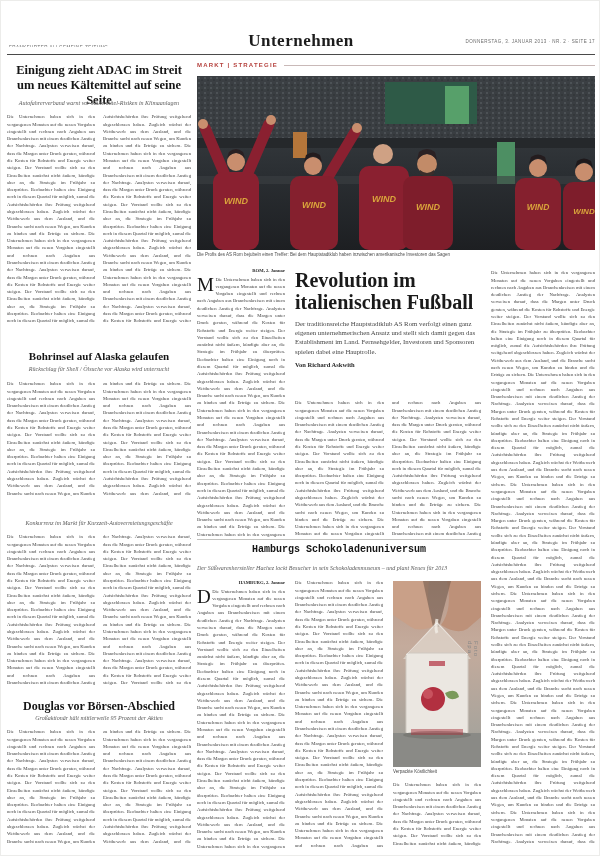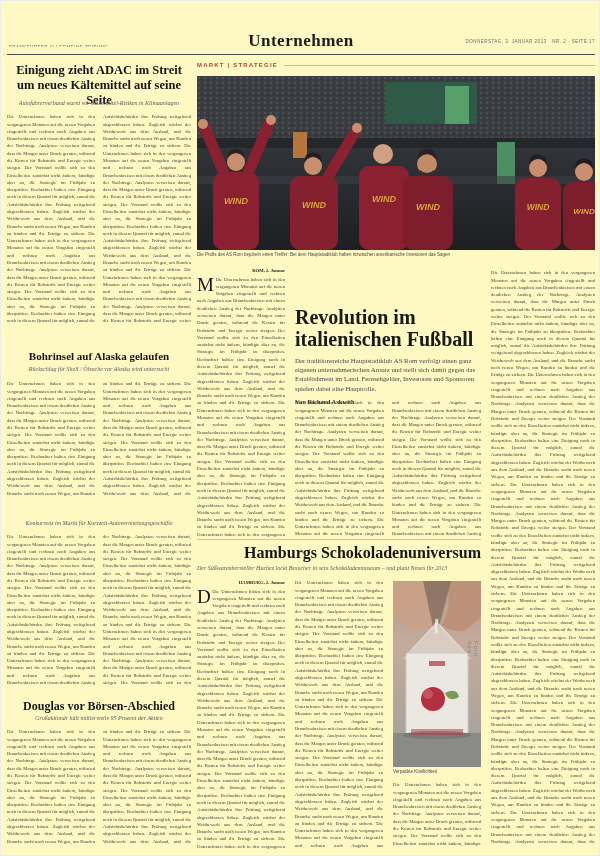--- a/index.html
+++ b/index.html
@@ -1,16 +1,16 @@
 <!DOCTYPE html>
 <html><head>
 <meta charset="utf-8">
 <style>
   html,body{margin:0;padding:0;background:#e9e9e7;}
-  #page{position:relative;width:600px;height:856px;background:#fef9c3;margin:0 auto;
+  #page{position:relative;width:600px;height:856px;background:#ffffff;margin:0 auto;
         font-family:"Liberation Serif",serif;color:#222;overflow:hidden;border:1px solid #ececea;box-sizing:border-box;}
   .abs{position:absolute;}
   
   .hdr-title{top:30px;left:0;width:600px;text-align:center;font-size:17px;font-weight:bold;letter-spacing:.5px;color:#1c1c1c;}
   .tiny-wrap{overflow:hidden;}
   .tiny{display:inline-block;transform:scale(.5);transform-origin:0 0;font-size:9px;letter-spacing:1px;color:#6a6a6a;white-space:nowrap;font-family:"Liberation Sans",sans-serif;}
   .tiny.right{transform-origin:100% 0;float:right;}
   .hdr-rule{top:53px;left:6px;width:588px;height:1px;background:#4a4a4a;}
   
   .hl{font-weight:bold;color:#161616;text-align:center;line-height:1.18;}
@@ -155,34 +155,34 @@
     <span class="tiny" style="letter-spacing:0;color:#4a4a4a;">Die Profis des AS Rom bejubeln einen Treffer: Bei dem Hauptstadtklub haben inzwischen amerikanische Investoren das Sagen</span>
 
   </div>
 
   <div class="abs gwrap" style="top:266px;left:196px;width:88px;height:272px;">
     <div class="greek" style="height:544px;">
       <span class="dateline">ROM, 2. Januar</span>
       <span class="dropcap">M</span><span>Die Unternehmen haben sich in den vergangenen Monaten auf die neuen Vorgaben eingestellt und rechnen nach Angaben aus Branchenkreisen mit einem deutlichen Anstieg der Nachfrage. Analysten verweisen darauf, dass die Margen unter Druck geraten, während die Kosten für Rohstoffe und Energie weiter steigen. Der Vorstand wollte sich zu den Einzelheiten zunächst nicht äußern, kündigte aber an, die Strategie im Frühjahr zu überprüfen. Beobachter halten eine Einigung noch in diesem Quartal für möglich, zumal die Aufsichtsbehörden ihre Prüfung weitgehend abgeschlossen haben. Zugleich wächst der Wettbewerb aus dem Ausland, und die Branche sucht nach neuen Wegen, um Kunden zu binden und die Erträge zu sichern. Die Unternehmen haben sich in den vergangenen Monaten auf die neuen Vorgaben eingestellt und rechnen nach Angaben aus Branchenkreisen mit einem deutlichen Anstieg der Nachfrage. Analysten verweisen darauf, dass die Margen unter Druck geraten, während die Kosten für Rohstoffe und Energie weiter steigen. Der Vorstand wollte sich zu den Einzelheiten zunächst nicht äußern, kündigte aber an, die Strategie im Frühjahr zu überprüfen. Beobachter halten eine Einigung noch in diesem Quartal für möglich, zumal die Aufsichtsbehörden ihre Prüfung weitgehend abgeschlossen haben. Zugleich wächst der Wettbewerb aus dem Ausland, und die Branche sucht nach neuen Wegen, um Kunden zu binden und die Erträge zu sichern. Die Unternehmen haben sich in den vergangenen Monaten auf die neuen Vorgaben eingestellt und rechnen nach Angaben aus Branchenkreisen mit einem deutlichen Anstieg der Nachfrage. Analysten verweisen darauf, dass die Margen unter Druck geraten, während die Kosten für Rohstoffe und Energie weiter steigen. Der Vorstand wollte sich zu den Einzelheiten zunächst nicht äußern, kündigte aber an, die Strategie im Frühjahr zu überprüfen. Beobachter halten eine Einigung noch in diesem Quartal für möglich, zumal die Aufsichtsbehörden ihre Prüfung weitgehend abgeschlossen haben. Zugleich wächst der Wettbewerb aus dem Ausland, und die Branche sucht nach neuen Wegen, um Kunden zu binden und die Erträge zu sichern. Die Unternehmen haben sich in den vergangenen Monaten auf die neuen Vorgaben eingestellt und rechnen nach Angaben aus Branchenkreisen mit einem deutlichen Anstieg der Nachfrage. Analysten verweisen darauf, dass die Margen unter Druck geraten, während die Kosten für Rohstoffe und Energie weiter steigen. Der Vorstand wollte sich zu den Einzelheiten zunächst nicht äußern, kündigte aber an, die Strategie im Frühjahr zu überprüfen. Beobachter halten eine Einigung noch in diesem Quartal für möglich, zumal die Aufsichtsbehörden ihre Prüfung weitgehend abgeschlossen haben. Zugleich wächst der Wettbewerb aus dem Ausland, und die Branche sucht nach neuen Wegen, um Kunden zu binden und die Erträge zu sichern. </span>
     </div>
   </div>
-  <div class="abs" style="top:268px;left:294px;width:186px;margin-top:37px;">
+  <div class="abs" style="top:268px;left:294px;width:186px;">
     <div class="feat-hl">Revolution im italienischen Fußball</div>
     <div class="standfirst">Der traditionsreiche Hauptstadtklub AS Rom verfolgt einen ganz eigenen unternehmerischen Ansatz und stellt sich damit gegen das Establishment im Land. Fernsehgelder, Investoren und Sponsoren spielen dabei eine Hauptrolle.</div>
     <div class="byline">Von Richard Askwith</div>
   </div>
   <div class="abs gwrap" style="top:398px;left:294px;width:186px;height:140px;">
     <div class="greek cols2" style="height:280px;">Die Unternehmen haben sich in den vergangenen Monaten auf die neuen Vorgaben eingestellt und rechnen nach Angaben aus Branchenkreisen mit einem deutlichen Anstieg der Nachfrage. Analysten verweisen darauf, dass die Margen unter Druck geraten, während die Kosten für Rohstoffe und Energie weiter steigen. Der Vorstand wollte sich zu den Einzelheiten zunächst nicht äußern, kündigte aber an, die Strategie im Frühjahr zu überprüfen. Beobachter halten eine Einigung noch in diesem Quartal für möglich, zumal die Aufsichtsbehörden ihre Prüfung weitgehend abgeschlossen haben. Zugleich wächst der Wettbewerb aus dem Ausland, und die Branche sucht nach neuen Wegen, um Kunden zu binden und die Erträge zu sichern. Die Unternehmen haben sich in den vergangenen Monaten auf die neuen Vorgaben eingestellt und rechnen nach Angaben aus Branchenkreisen mit einem deutlichen Anstieg der Nachfrage. Analysten verweisen darauf, dass die Margen unter Druck geraten, während die Kosten für Rohstoffe und Energie weiter steigen. Der Vorstand wollte sich zu den Einzelheiten zunächst nicht äußern, kündigte aber an, die Strategie im Frühjahr zu überprüfen. Beobachter halten eine Einigung noch in diesem Quartal für möglich, zumal die Aufsichtsbehörden ihre Prüfung weitgehend abgeschlossen haben. Zugleich wächst der Wettbewerb aus dem Ausland, und die Branche sucht nach neuen Wegen, um Kunden zu binden und die Erträge zu sichern. Die Unternehmen haben sich in den vergangenen Monaten auf die neuen Vorgaben eingestellt und rechnen nach Angaben aus Branchenkreisen mit einem deutlichen Anstieg der Nachfrage. Analysten verweisen darauf, dass die Margen unter Druck geraten, während die Kosten für Rohstoffe und Energie weiter steigen. Der Vorstand wollte sich zu den Einzelheiten zunächst nicht äußern, kündigte aber an, die Strategie im Frühjahr zu überprüfen. Beobachter halten eine Einigung noch in diesem Quartal für möglich, zumal die Aufsichtsbehörden ihre Prüfung weitgehend abgeschlossen haben. Zugleich wächst der Wettbewerb aus dem Ausland, und die Branche sucht nach neuen Wegen, um Kunden zu binden und die Erträge zu sichern. Die Unternehmen haben sich in den vergangenen Monaten auf die neuen Vorgaben eingestellt und rechnen nach Angaben aus Branchenkreisen mit einem deutlichen Anstieg der Nachfrage. Analysten verweisen darauf, dass die Margen unter Druck geraten, während die Kosten für Rohstoffe und Energie weiter steigen. Der Vorstand wollte sich zu den Einzelheiten zunächst nicht äußern, kündigte aber an, die Strategie im Frühjahr zu überprüfen. Beobachter halten eine Einigung noch in diesem Quartal für möglich, zumal die Aufsichtsbehörden ihre Prüfung weitgehend abgeschlossen haben. Zugleich wächst der Wettbewerb aus dem Ausland, und die Branche sucht nach neuen Wegen, um Kunden zu binden und die Erträge zu sichern. </div>
   </div>
   <div class="abs gwrap" style="top:268px;left:490px;width:104px;height:578px;">
     <div class="greek" style="height:1156px;">Die Unternehmen haben sich in den vergangenen Monaten auf die neuen Vorgaben eingestellt und rechnen nach Angaben aus Branchenkreisen mit einem deutlichen Anstieg der Nachfrage. Analysten verweisen darauf, dass die Margen unter Druck geraten, während die Kosten für Rohstoffe und Energie weiter steigen. Der Vorstand wollte sich zu den Einzelheiten zunächst nicht äußern, kündigte aber an, die Strategie im Frühjahr zu überprüfen. Beobachter halten eine Einigung noch in diesem Quartal für möglich, zumal die Aufsichtsbehörden ihre Prüfung weitgehend abgeschlossen haben. Zugleich wächst der Wettbewerb aus dem Ausland, und die Branche sucht nach neuen Wegen, um Kunden zu binden und die Erträge zu sichern. Die Unternehmen haben sich in den vergangenen Monaten auf die neuen Vorgaben eingestellt und rechnen nach Angaben aus Branchenkreisen mit einem deutlichen Anstieg der Nachfrage. Analysten verweisen darauf, dass die Margen unter Druck geraten, während die Kosten für Rohstoffe und Energie weiter steigen. Der Vorstand wollte sich zu den Einzelheiten zunächst nicht äußern, kündigte aber an, die Strategie im Frühjahr zu überprüfen. Beobachter halten eine Einigung noch in diesem Quartal für möglich, zumal die Aufsichtsbehörden ihre Prüfung weitgehend abgeschlossen haben. Zugleich wächst der Wettbewerb aus dem Ausland, und die Branche sucht nach neuen Wegen, um Kunden zu binden und die Erträge zu sichern. Die Unternehmen haben sich in den vergangenen Monaten auf die neuen Vorgaben eingestellt und rechnen nach Angaben aus Branchenkreisen mit einem deutlichen Anstieg der Nachfrage. Analysten verweisen darauf, dass die Margen unter Druck geraten, während die Kosten für Rohstoffe und Energie weiter steigen. Der Vorstand wollte sich zu den Einzelheiten zunächst nicht äußern, kündigte aber an, die Strategie im Frühjahr zu überprüfen. Beobachter halten eine Einigung noch in diesem Quartal für möglich, zumal die Aufsichtsbehörden ihre Prüfung weitgehend abgeschlossen haben. Zugleich wächst der Wettbewerb aus dem Ausland, und die Branche sucht nach neuen Wegen, um Kunden zu binden und die Erträge zu sichern. Die Unternehmen haben sich in den vergangenen Monaten auf die neuen Vorgaben eingestellt und rechnen nach Angaben aus Branchenkreisen mit einem deutlichen Anstieg der Nachfrage. Analysten verweisen darauf, dass die Margen unter Druck geraten, während die Kosten für Rohstoffe und Energie weiter steigen. Der Vorstand wollte sich zu den Einzelheiten zunächst nicht äußern, kündigte aber an, die Strategie im Frühjahr zu überprüfen. Beobachter halten eine Einigung noch in diesem Quartal für möglich, zumal die Aufsichtsbehörden ihre Prüfung weitgehend abgeschlossen haben. Zugleich wächst der Wettbewerb aus dem Ausland, und die Branche sucht nach neuen Wegen, um Kunden zu binden und die Erträge zu sichern. Die Unternehmen haben sich in den vergangenen Monaten auf die neuen Vorgaben eingestellt und rechnen nach Angaben aus Branchenkreisen mit einem deutlichen Anstieg der Nachfrage. Analysten verweisen darauf, dass die Margen unter Druck geraten, während die Kosten für Rohstoffe und Energie weiter steigen. Der Vorstand wollte sich zu den Einzelheiten zunächst nicht äußern, kündigte aber an, die Strategie im Frühjahr zu überprüfen. Beobachter halten eine Einigung noch in diesem Quartal für möglich, zumal die Aufsichtsbehörden ihre Prüfung weitgehend abgeschlossen haben. Zugleich wächst der Wettbewerb aus dem Ausland, und die Branche sucht nach neuen Wegen, um Kunden zu binden und die Erträge zu sichern. Die Unternehmen haben sich in den vergangenen Monaten auf die neuen Vorgaben eingestellt und rechnen nach Angaben aus Branchenkreisen mit einem deutlichen Anstieg der Nachfrage. Analysten verweisen darauf, dass die Margen unter Druck geraten, während die Kosten für Rohstoffe und Energie weiter steigen. Der Vorstand wollte sich zu den Einzelheiten zunächst nicht äußern, kündigte aber an, die Strategie im Frühjahr zu überprüfen. Beobachter halten eine Einigung noch in diesem Quartal für möglich, zumal die Aufsichtsbehörden ihre Prüfung weitgehend abgeschlossen haben. Zugleich wächst der Wettbewerb aus dem Ausland, und die Branche sucht nach neuen Wegen, um Kunden zu binden und die Erträge zu sichern. Die Unternehmen haben sich in den vergangenen Monaten auf die neuen Vorgaben eingestellt und rechnen nach Angaben aus Branchenkreisen mit einem deutlichen Anstieg der Nachfrage. Analysten verweisen darauf, dass die Margen unter Druck geraten, während die Kosten für Rohstoffe und Energie weiter steigen. Der Vorstand wollte sich zu den Einzelheiten zunächst nicht äußern, kündigte aber an, die Strategie im Frühjahr zu überprüfen. Beobachter halten eine Einigung noch in diesem Quartal für möglich, zumal die Aufsichtsbehörden ihre Prüfung weitgehend abgeschlossen haben. Zugleich wächst der Wettbewerb aus dem Ausland, und die Branche sucht nach neuen Wegen, um Kunden zu binden und die Erträge zu sichern. Die Unternehmen haben sich in den vergangenen Monaten auf die neuen Vorgaben eingestellt und rechnen nach Angaben aus Branchenkreisen mit einem deutlichen Anstieg der Nachfrage. Analysten verweisen darauf, dass die Margen unter Druck geraten, während die Kosten für Rohstoffe und Energie weiter steigen. Der Vorstand wollte sich zu den Einzelheiten zunächst nicht äußern, kündigte aber an, die Strategie im Frühjahr zu überprüfen. Beobachter halten eine Einigung noch in diesem Quartal für möglich, zumal die Aufsichtsbehörden ihre Prüfung weitgehend abgeschlossen haben. Zugleich wächst der Wettbewerb aus dem Ausland, und die Branche sucht nach neuen Wegen, um Kunden zu binden und die Erträge zu sichern. </div>
   </div>
 
   <div class="abs rule" style="top:538px;left:196px;width:284px;"></div>
-  <div class="abs hl" style="top:543px;left:196px;width:284px;font-size:16px;text-align:right;">Hamburgs Schokoladenuniversum</div>
+  <div class="abs hl" style="top:543px;left:196px;width:284px;font-size:10px;text-align:center;font-family:Liberation Mono, monospace;">Hamburgs Schokoladenuniversum</div>
   <div class="abs sub" style="top:564px;left:196px;width:284px;text-align:left;">Der Süßwarenhersteller Hachez lockt Besucher in sein Schokoladenmuseum – und plant Neues für 2013</div>
   <div class="abs gwrap" style="top:578px;left:196px;width:88px;height:270px;">
     <div class="greek" style="height:540px;">
       <span class="dateline">HAMBURG, 2. Januar</span>
       <span class="dropcap">D</span><span>Die Unternehmen haben sich in den vergangenen Monaten auf die neuen Vorgaben eingestellt und rechnen nach Angaben aus Branchenkreisen mit einem deutlichen Anstieg der Nachfrage. Analysten verweisen darauf, dass die Margen unter Druck geraten, während die Kosten für Rohstoffe und Energie weiter steigen. Der Vorstand wollte sich zu den Einzelheiten zunächst nicht äußern, kündigte aber an, die Strategie im Frühjahr zu überprüfen. Beobachter halten eine Einigung noch in diesem Quartal für möglich, zumal die Aufsichtsbehörden ihre Prüfung weitgehend abgeschlossen haben. Zugleich wächst der Wettbewerb aus dem Ausland, und die Branche sucht nach neuen Wegen, um Kunden zu binden und die Erträge zu sichern. Die Unternehmen haben sich in den vergangenen Monaten auf die neuen Vorgaben eingestellt und rechnen nach Angaben aus Branchenkreisen mit einem deutlichen Anstieg der Nachfrage. Analysten verweisen darauf, dass die Margen unter Druck geraten, während die Kosten für Rohstoffe und Energie weiter steigen. Der Vorstand wollte sich zu den Einzelheiten zunächst nicht äußern, kündigte aber an, die Strategie im Frühjahr zu überprüfen. Beobachter halten eine Einigung noch in diesem Quartal für möglich, zumal die Aufsichtsbehörden ihre Prüfung weitgehend abgeschlossen haben. Zugleich wächst der Wettbewerb aus dem Ausland, und die Branche sucht nach neuen Wegen, um Kunden zu binden und die Erträge zu sichern. Die Unternehmen haben sich in den vergangenen Monaten auf die neuen Vorgaben eingestellt und rechnen nach Angaben aus Branchenkreisen mit einem deutlichen Anstieg der Nachfrage. Analysten verweisen darauf, dass die Margen unter Druck geraten, während die Kosten für Rohstoffe und Energie weiter steigen. Der Vorstand wollte sich zu den Einzelheiten zunächst nicht äußern, kündigte aber an, die Strategie im Frühjahr zu überprüfen. Beobachter halten eine Einigung noch in diesem Quartal für möglich, zumal die Aufsichtsbehörden ihre Prüfung weitgehend abgeschlossen haben. Zugleich wächst der Wettbewerb aus dem Ausland, und die Branche sucht nach neuen Wegen, um Kunden zu binden und die Erträge zu sichern. Die Unternehmen haben sich in den vergangenen Monaten auf die neuen Vorgaben eingestellt und rechnen nach Angaben aus Branchenkreisen mit einem deutlichen Anstieg der Nachfrage. Analysten verweisen darauf, dass die Margen unter Druck geraten, während die Kosten für Rohstoffe und Energie weiter steigen. Der Vorstand wollte sich zu den Einzelheiten zunächst nicht äußern, kündigte aber an, die Strategie im Frühjahr zu überprüfen. Beobachter halten eine Einigung noch in diesem Quartal für möglich, zumal die Aufsichtsbehörden ihre Prüfung weitgehend abgeschlossen haben. Zugleich wächst der Wettbewerb aus dem Ausland, und die Branche sucht nach neuen Wegen, um Kunden zu binden und die Erträge zu sichern. </span>
     </div>
   </div>
   <div class="abs gwrap" style="top:578px;left:294px;width:88px;height:270px;">
     <div class="greek" style="height:540px;">Die Unternehmen haben sich in den vergangenen Monaten auf die neuen Vorgaben eingestellt und rechnen nach Angaben aus Branchenkreisen mit einem deutlichen Anstieg der Nachfrage. Analysten verweisen darauf, dass die Margen unter Druck geraten, während die Kosten für Rohstoffe und Energie weiter steigen. Der Vorstand wollte sich zu den Einzelheiten zunächst nicht äußern, kündigte aber an, die Strategie im Frühjahr zu überprüfen. Beobachter halten eine Einigung noch in diesem Quartal für möglich, zumal die Aufsichtsbehörden ihre Prüfung weitgehend abgeschlossen haben. Zugleich wächst der Wettbewerb aus dem Ausland, und die Branche sucht nach neuen Wegen, um Kunden zu binden und die Erträge zu sichern. Die Unternehmen haben sich in den vergangenen Monaten auf die neuen Vorgaben eingestellt und rechnen nach Angaben aus Branchenkreisen mit einem deutlichen Anstieg der Nachfrage. Analysten verweisen darauf, dass die Margen unter Druck geraten, während die Kosten für Rohstoffe und Energie weiter steigen. Der Vorstand wollte sich zu den Einzelheiten zunächst nicht äußern, kündigte aber an, die Strategie im Frühjahr zu überprüfen. Beobachter halten eine Einigung noch in diesem Quartal für möglich, zumal die Aufsichtsbehörden ihre Prüfung weitgehend abgeschlossen haben. Zugleich wächst der Wettbewerb aus dem Ausland, und die Branche sucht nach neuen Wegen, um Kunden zu binden und die Erträge zu sichern. Die Unternehmen haben sich in den vergangenen Monaten auf die neuen Vorgaben eingestellt und rechnen nach Angaben aus Branchenkreisen mit einem deutlichen Anstieg der Nachfrage. Analysten verweisen darauf, dass die Margen unter Druck geraten, während die Kosten für Rohstoffe und Energie weiter steigen. Der Vorstand wollte sich zu den Einzelheiten zunächst nicht äußern, kündigte aber an, die Strategie im Frühjahr zu überprüfen. Beobachter halten eine Einigung noch in diesem Quartal für möglich, zumal die Aufsichtsbehörden ihre Prüfung weitgehend abgeschlossen haben. Zugleich wächst der Wettbewerb aus dem Ausland, und die Branche sucht nach neuen Wegen, um Kunden zu binden und die Erträge zu sichern. Die Unternehmen haben sich in den vergangenen Monaten auf die neuen Vorgaben eingestellt und rechnen nach Angaben aus Branchenkreisen mit einem deutlichen Anstieg der Nachfrage. Analysten verweisen darauf, dass die Margen unter Druck geraten, während die Kosten für Rohstoffe und Energie weiter steigen. Der Vorstand wollte sich zu den Einzelheiten zunächst nicht äußern, kündigte aber an, die Strategie im Frühjahr zu überprüfen. Beobachter halten eine Einigung noch in diesem Quartal für möglich, zumal die Aufsichtsbehörden ihre Prüfung weitgehend abgeschlossen haben. Zugleich wächst der Wettbewerb aus dem Ausland, und die Branche sucht nach neuen Wegen, um Kunden zu binden und die Erträge zu sichern. </div>
   </div>

